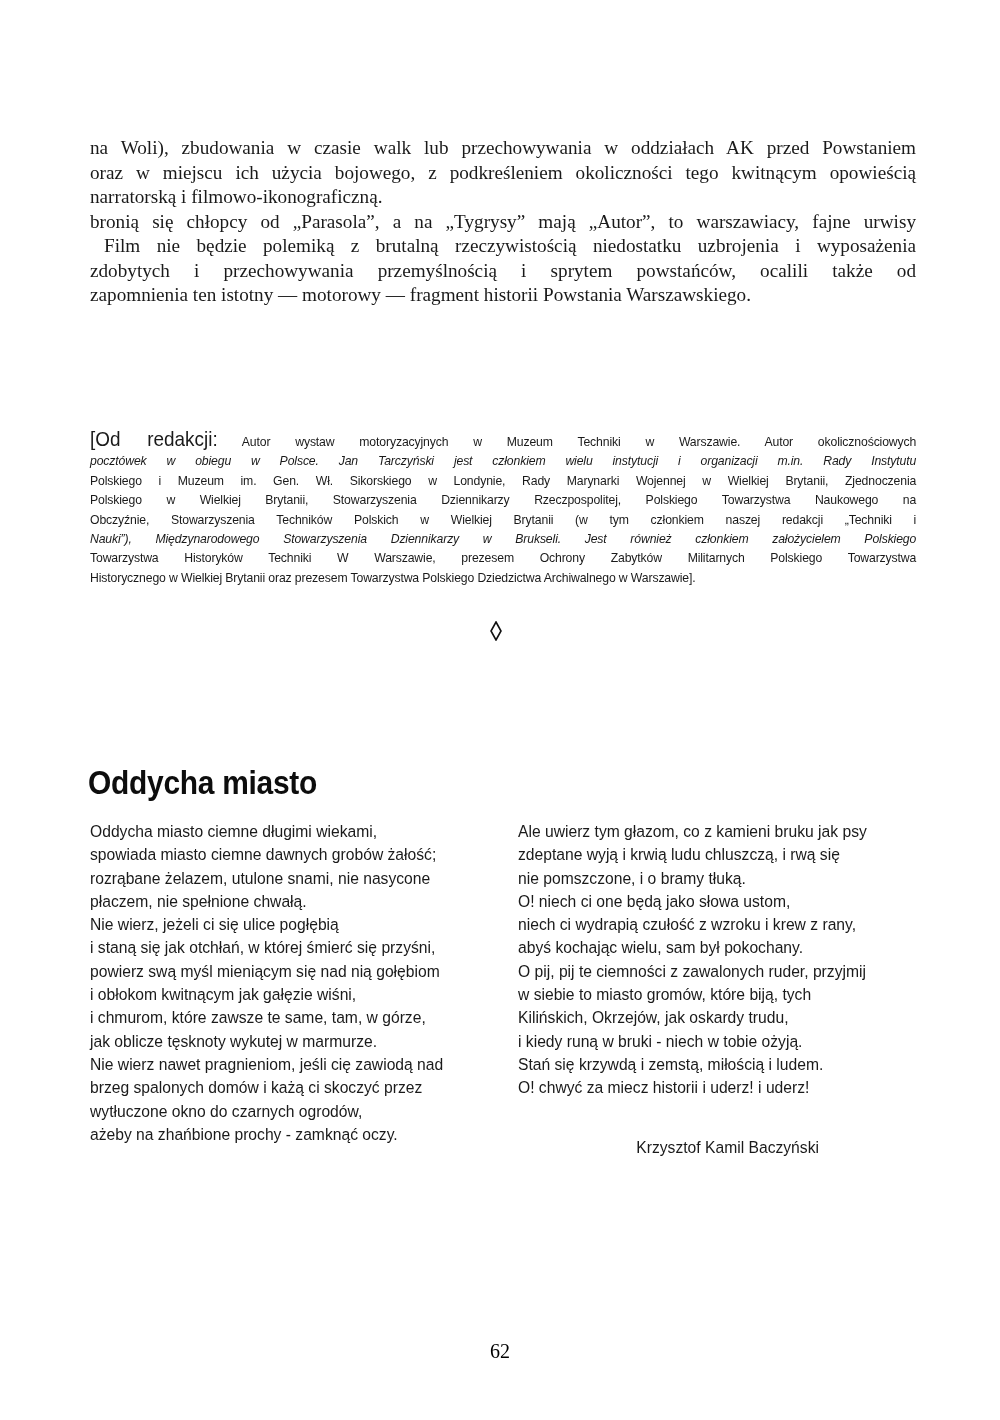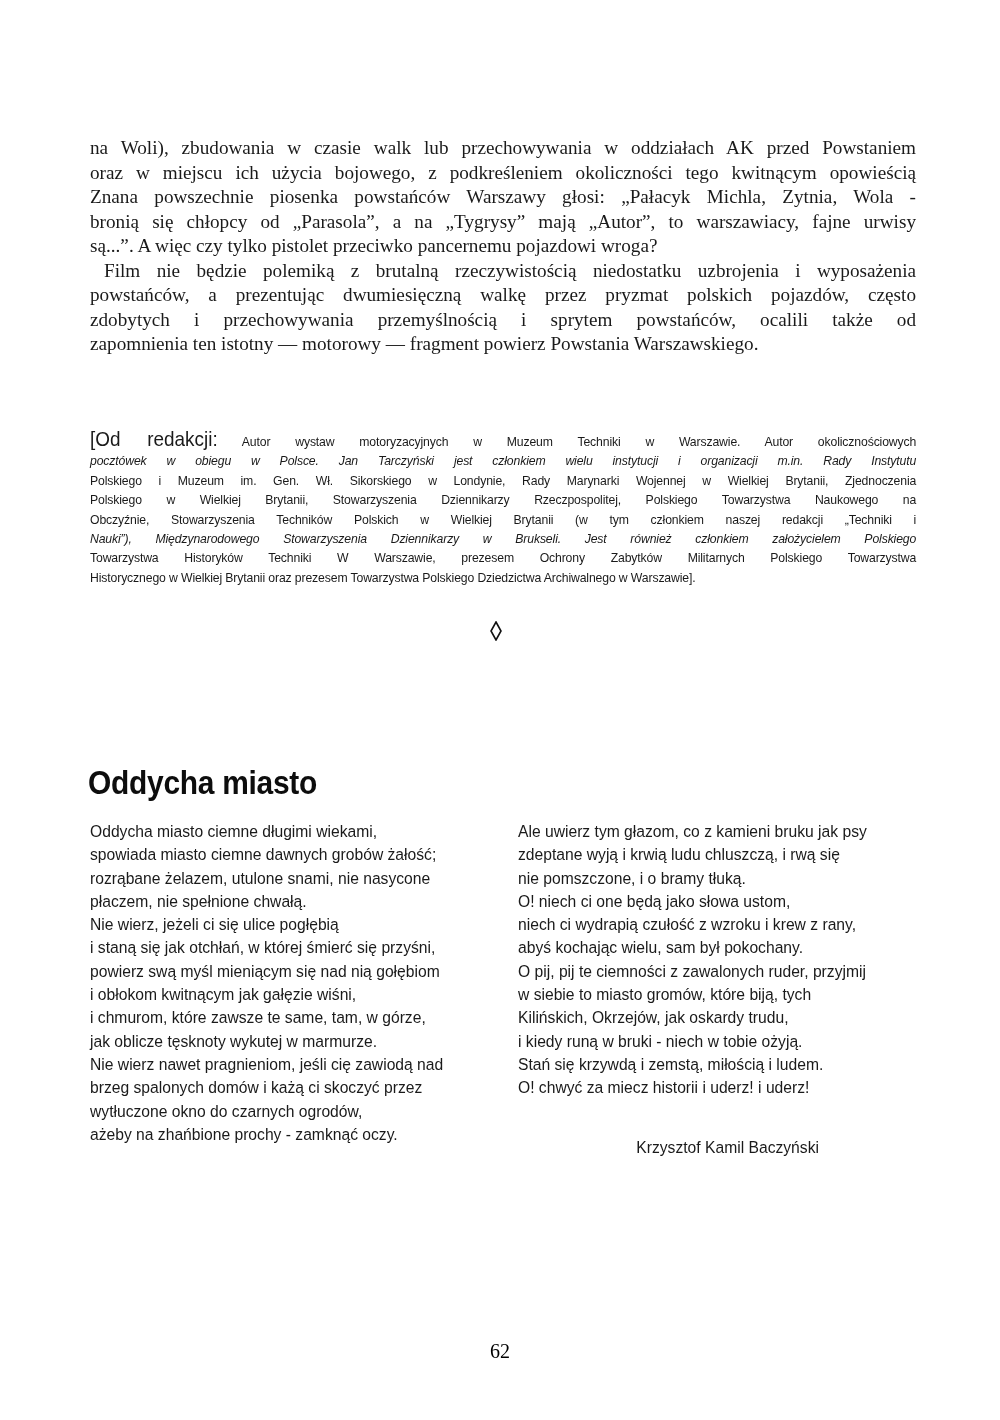--- a/index.html
+++ b/index.html
@@ -126,27 +126,25 @@
     }
   </style>
 </head>
 <body>
 
 <div class="page">
 
   <div class="body-text">
     <span class="line">na Woli), zbudowania w czasie walk lub przechowywania w oddziałach AK przed Powstaniem</span>
     <span class="line">oraz w miejscu ich użycia bojowego, z podkreśleniem okoliczności tego kwitnącym opowieścią</span>
-    <span class="line">Znana powszechnie piosenka powstańców Warszawy głosi: „Pałacyk Michla, Zytnia, Wola -</span>
+    <span class="line last">narratorską i filmowo-ikonograficzną.</span>
     <span class="line">bronią się chłopcy od „Parasola”, a na „Tygrysy” mają „Autor”, to warszawiacy, fajne urwisy</span>
-    <span class="line last">są...”. A więc czy tylko pistolet przeciwko pancernemu pojazdowi wroga?</span>
     <span class="line" style="padding-left:14px">Film nie będzie polemiką z brutalną rzeczywistością niedostatku uzbrojenia i wyposażenia</span>
-    <span class="line">powstańców, a prezentując dwumiesięczną walkę przez pryzmat polskich pojazdów, często</span>
     <span class="line">zdobytych i przechowywania przemyślnością i sprytem powstańców, ocalili także od</span>
-    <span class="line last">zapomnienia ten istotny — motorowy — fragment powierz Powstania Warszawskiego.</span>
+    <span class="line last">zapomnienia ten istotny — motorowy — fragment historii Powstania Warszawskiego.</span>
   </div>
 
   <div class="editorial">
     <span class="line"><span class="lead">[Od redakcji:</span><span> Autor wystaw motoryzacyjnych w Muzeum Techniki w Warszawie. Autor okolicznościowych</span></span>
     <span class="line" style="font-style:italic">pocztówek w obiegu w Polsce. Jan Tarczyński jest członkiem wielu instytucji i organizacji m.in. Rady Instytutu</span>
     <span class="line">Polskiego i Muzeum im. Gen. Wł. Sikorskiego w Londynie, Rady Marynarki Wojennej w Wielkiej Brytanii, Zjednoczenia</span>
     <span class="line">Polskiego w Wielkiej Brytanii, Stowarzyszenia Dziennikarzy Rzeczpospolitej, Polskiego Towarzystwa Naukowego na</span>
     <span class="line">Obczyźnie, Stowarzyszenia Techników Polskich w Wielkiej Brytanii (w tym członkiem naszej redakcji „Techniki i</span>
     <span class="line" style="font-style:italic">Nauki”), Międzynarodowego Stowarzyszenia Dziennikarzy w Brukseli. Jest również członkiem założycielem Polskiego</span>
     <span class="line">Towarzystwa Historyków Techniki W Warszawie, prezesem Ochrony Zabytków Militarnych Polskiego Towarzystwa</span>

